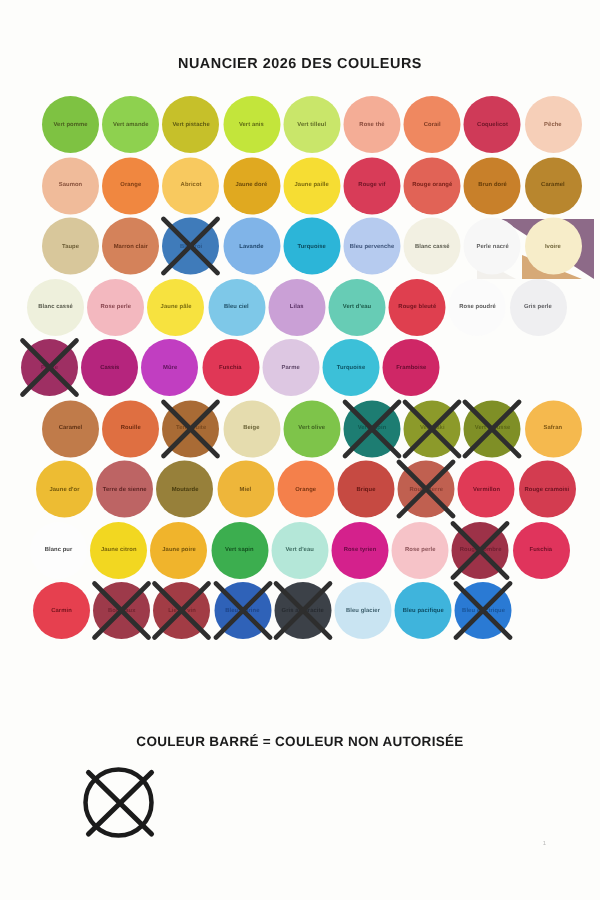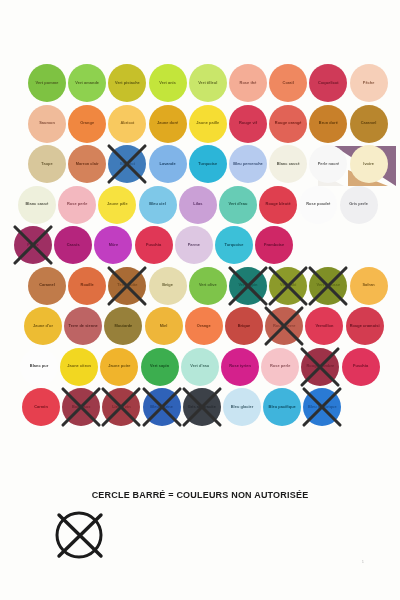--- a/index.html
+++ b/index.html
@@ -148,20 +148,21 @@
     font-size: 4px;
     color: #b8b8b8;
   }
 </style>
 </head>
 <body>
 
 <div id="page">
 
   <div id="title-block">
+    <div class="title-line">NUANCIER 2026 DES COULEURS</div>
   </div>
 
   <div id="scan-artifact">
     <div class="tri-a"></div>
     <div class="tri-b"></div>
     <div class="tri-c"></div>
   </div>
 
   <div id="swatch-grid">
       <div class="swatch-row">
@@ -464,21 +465,21 @@
           <div class="swatch-label" style="color: rgb(12, 53, 104);">Bleu électrique</div>
         </div>
         <div class="bar-mark" style="left: 299.4px; top: -4px; position: absolute;"><svg viewBox="0 0 46 46" width="46" height="46">
             <line class="stroke" x1="5" y1="5" x2="41" y2="41"></line>
             <line class="stroke" x1="41" y1="5" x2="5" y2="41"></line>
           </svg></div>
       </div>
     </div>
 
   <div id="legend-block">
-    <span id="legend-text">CERCLE BARRÉ = COULEURS NON AUTORISÉE</span>
+    <span id="legend-text">COULEUR BARRÉ = COULEUR NON AUTORISÉE</span>
   </div>
 
   <div id="legend-symbol">
     <svg viewBox="0 0 62 58" width="62" height="58">
       <circle cx="31" cy="29" r="22" fill="none" stroke="#1b1b1b" stroke-width="3"></circle>
       <line x1="11" y1="9" x2="53" y2="50" stroke="#1b1b1b" stroke-width="3.4" stroke-linecap="round"></line>
       <line x1="53" y1="9" x2="11" y2="50" stroke="#1b1b1b" stroke-width="3.4" stroke-linecap="round"></line>
     </svg>
   </div>
 

